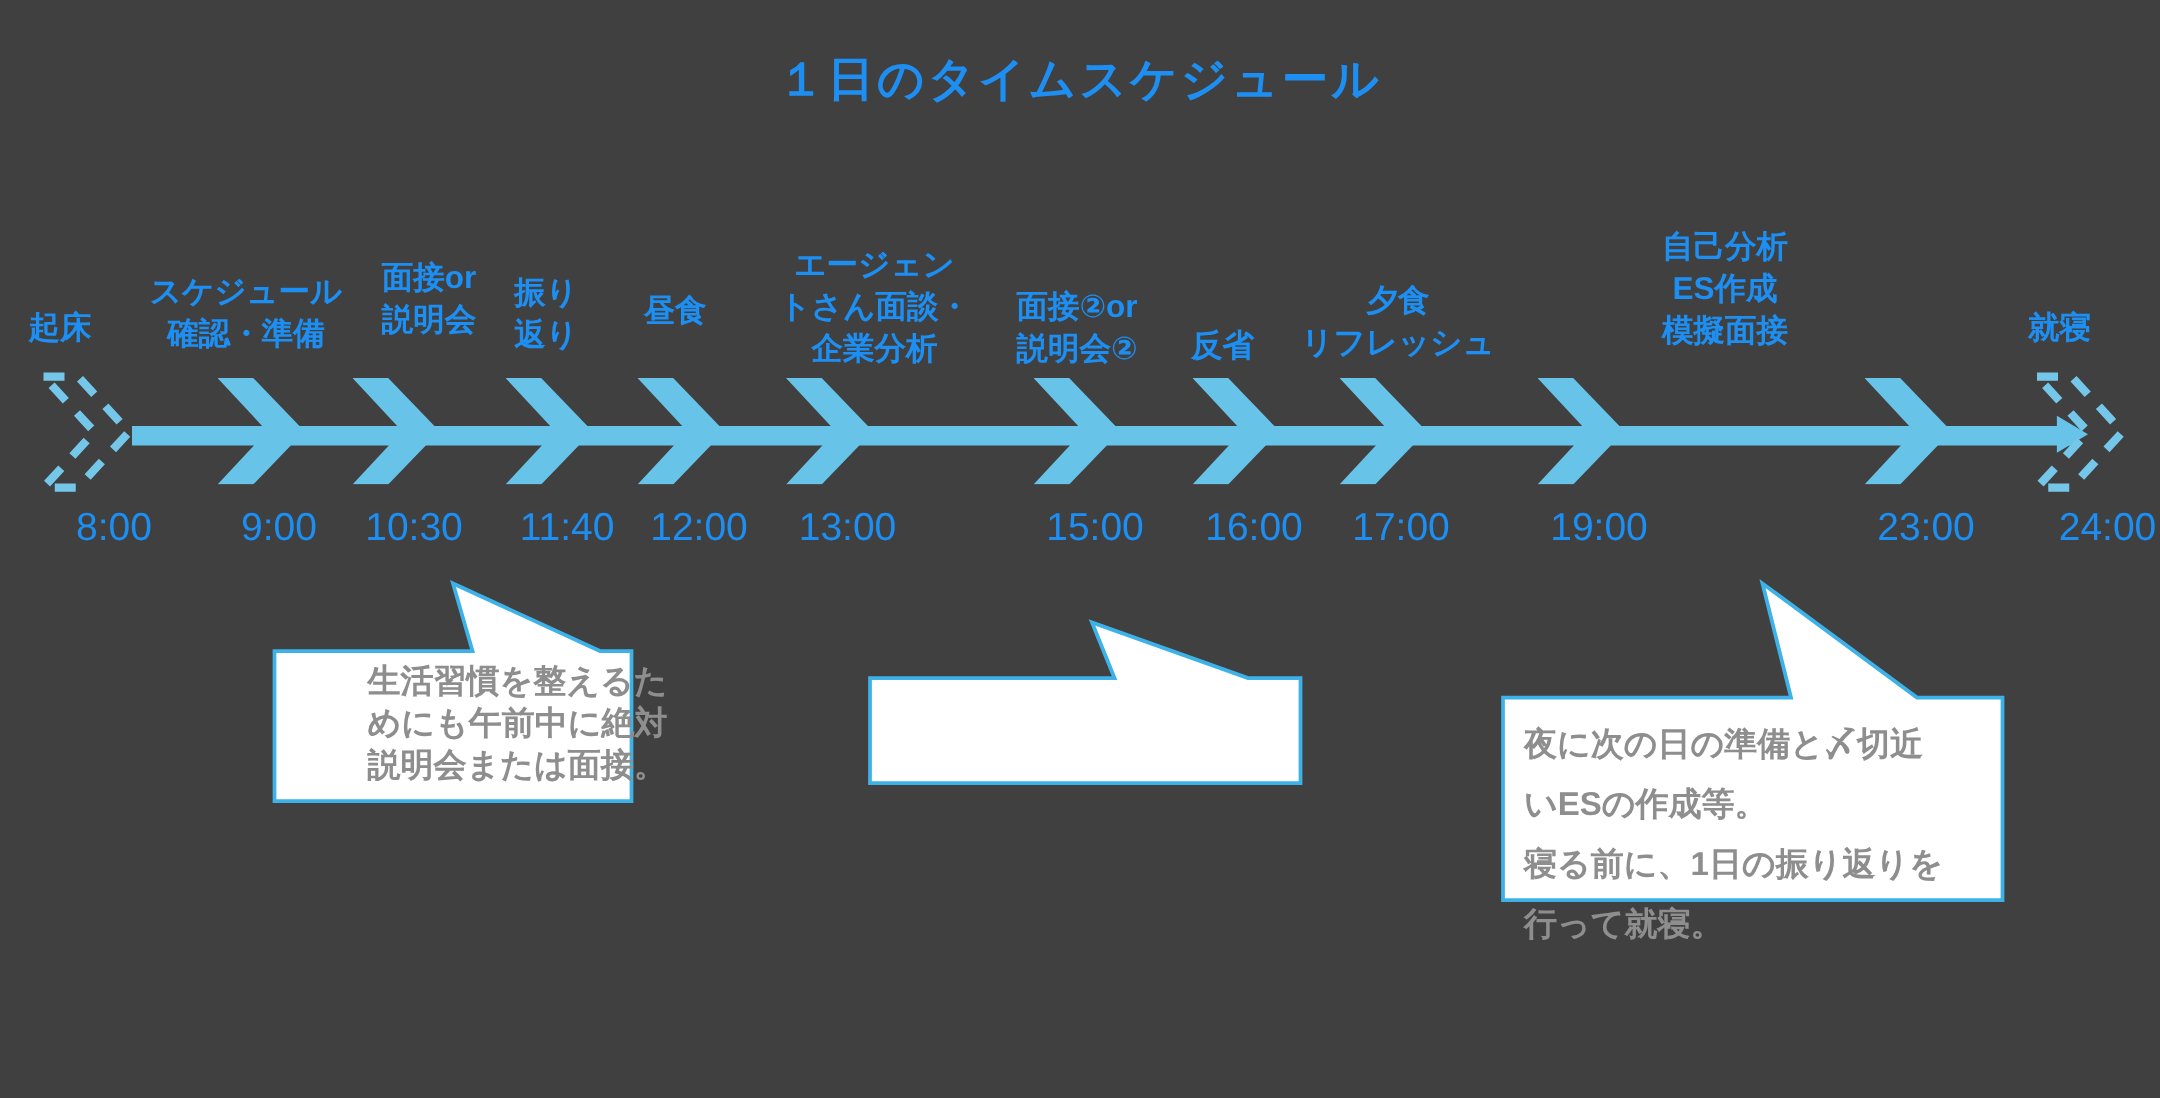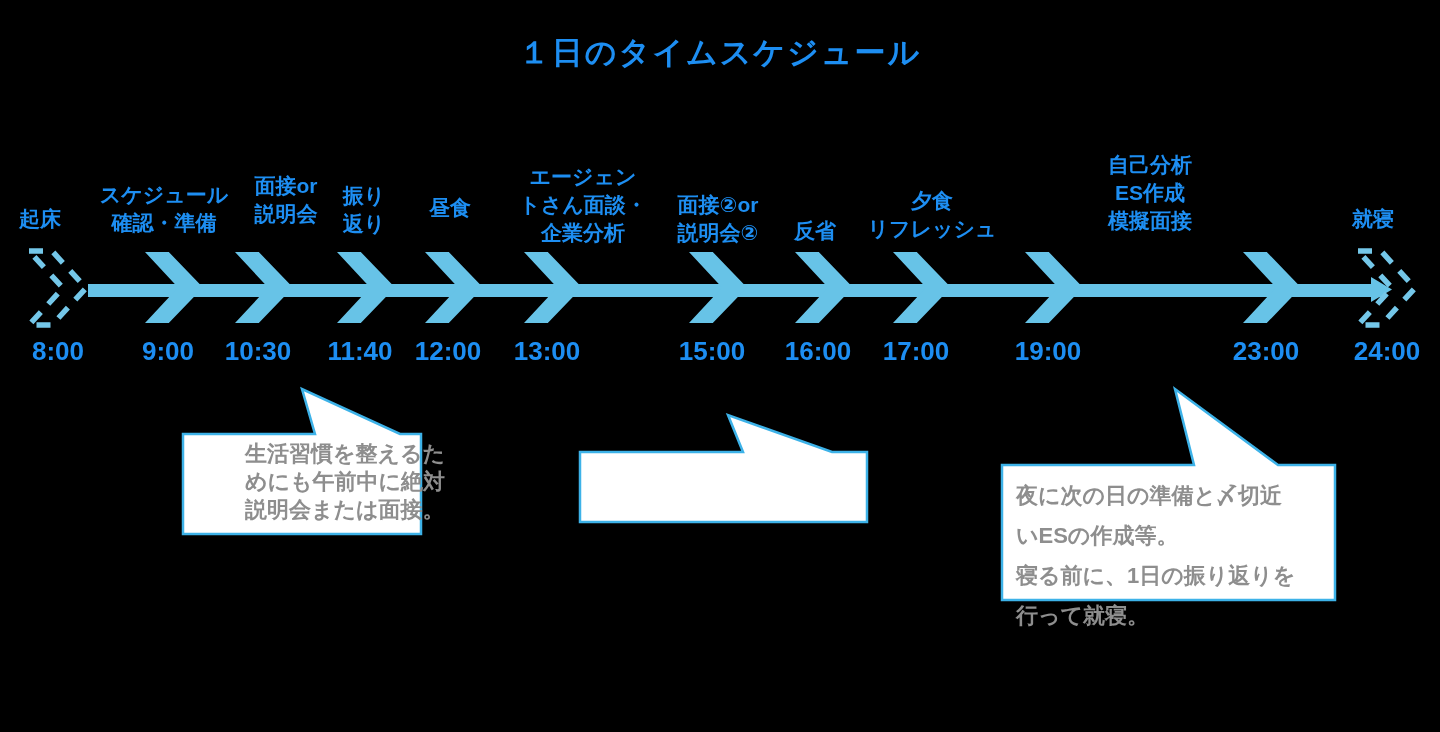--- a/index.html
+++ b/index.html
@@ -1,17 +1,17 @@
 <!DOCTYPE html>
 <html><head>
 <meta charset="utf-8">
 <style>
   html,body{margin:0;padding:0;background:#fff;}
   .stage{
-    position:relative;width:1440px;height:732px;background:#000000;overflow:hidden;
+    position:relative;width:1440px;height:732px;background:#404040;overflow:hidden;
     font-family:"Liberation Sans","DejaVu Sans",sans-serif;
   }
   .title{
     position:absolute;top:32px;left:0;width:100%;text-align:center;
     font-size:31px;font-weight:bold;color:#1d8ef2;letter-spacing:2px;
   }
   .bar{
     position:absolute;left:88px;top:284px;width:1295px;height:13px;background:#67c3e7;
   }
   .bar-tip{
@@ -23,22 +23,22 @@
     position:absolute;bottom:var(--ab,495px);left:var(--dx,0px);transform:translateX(-50%);
     white-space:pre-line;text-align:center;color:#1d8ef2;font-weight:bold;
     font-size:21px;line-height:28px;width:260px;
   }
   .chev{
     position:absolute;top:252px;left:-23px;width:58px;height:71px;background:#67c3e7;
     clip-path:polygon(0% 0%,41% 0%,100% 50%,41% 100%,0% 100%,57% 50%);
   }
   .dashedchev{position:absolute;top:246px;left:-33px;width:66px;height:84px;}
   .time{
-    position:absolute;top:336px;left:0;transform:translateX(-50%);
-    white-space:nowrap;font-size:26px;font-weight:bold;color:#1d8ef2;
+    position:absolute;top:336px;left:18px;transform:translateX(-50%);
+    white-space:nowrap;font-size:26px;font-weight:normal;color:#1d8ef2;
   }
   .callout-shape{position:absolute;}
   .callout-text{
     position:absolute;color:#8e8e8e;font-weight:bold;white-space:pre-line;
   }
   .ct1{left:197px;top:440px;font-size:22px;line-height:28px;margin-left:48px;}
   .ct2{left:599px;top:461px;font-size:23px;line-height:30px;}
   .ct3{left:1016px;top:476px;font-size:22px;line-height:40px;}
 </style>
 </head>

